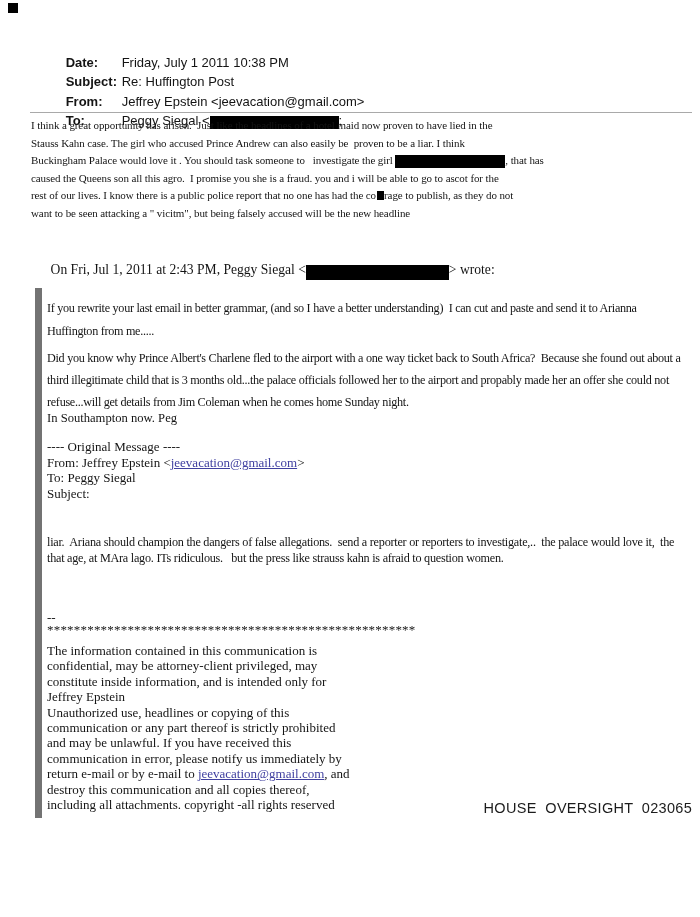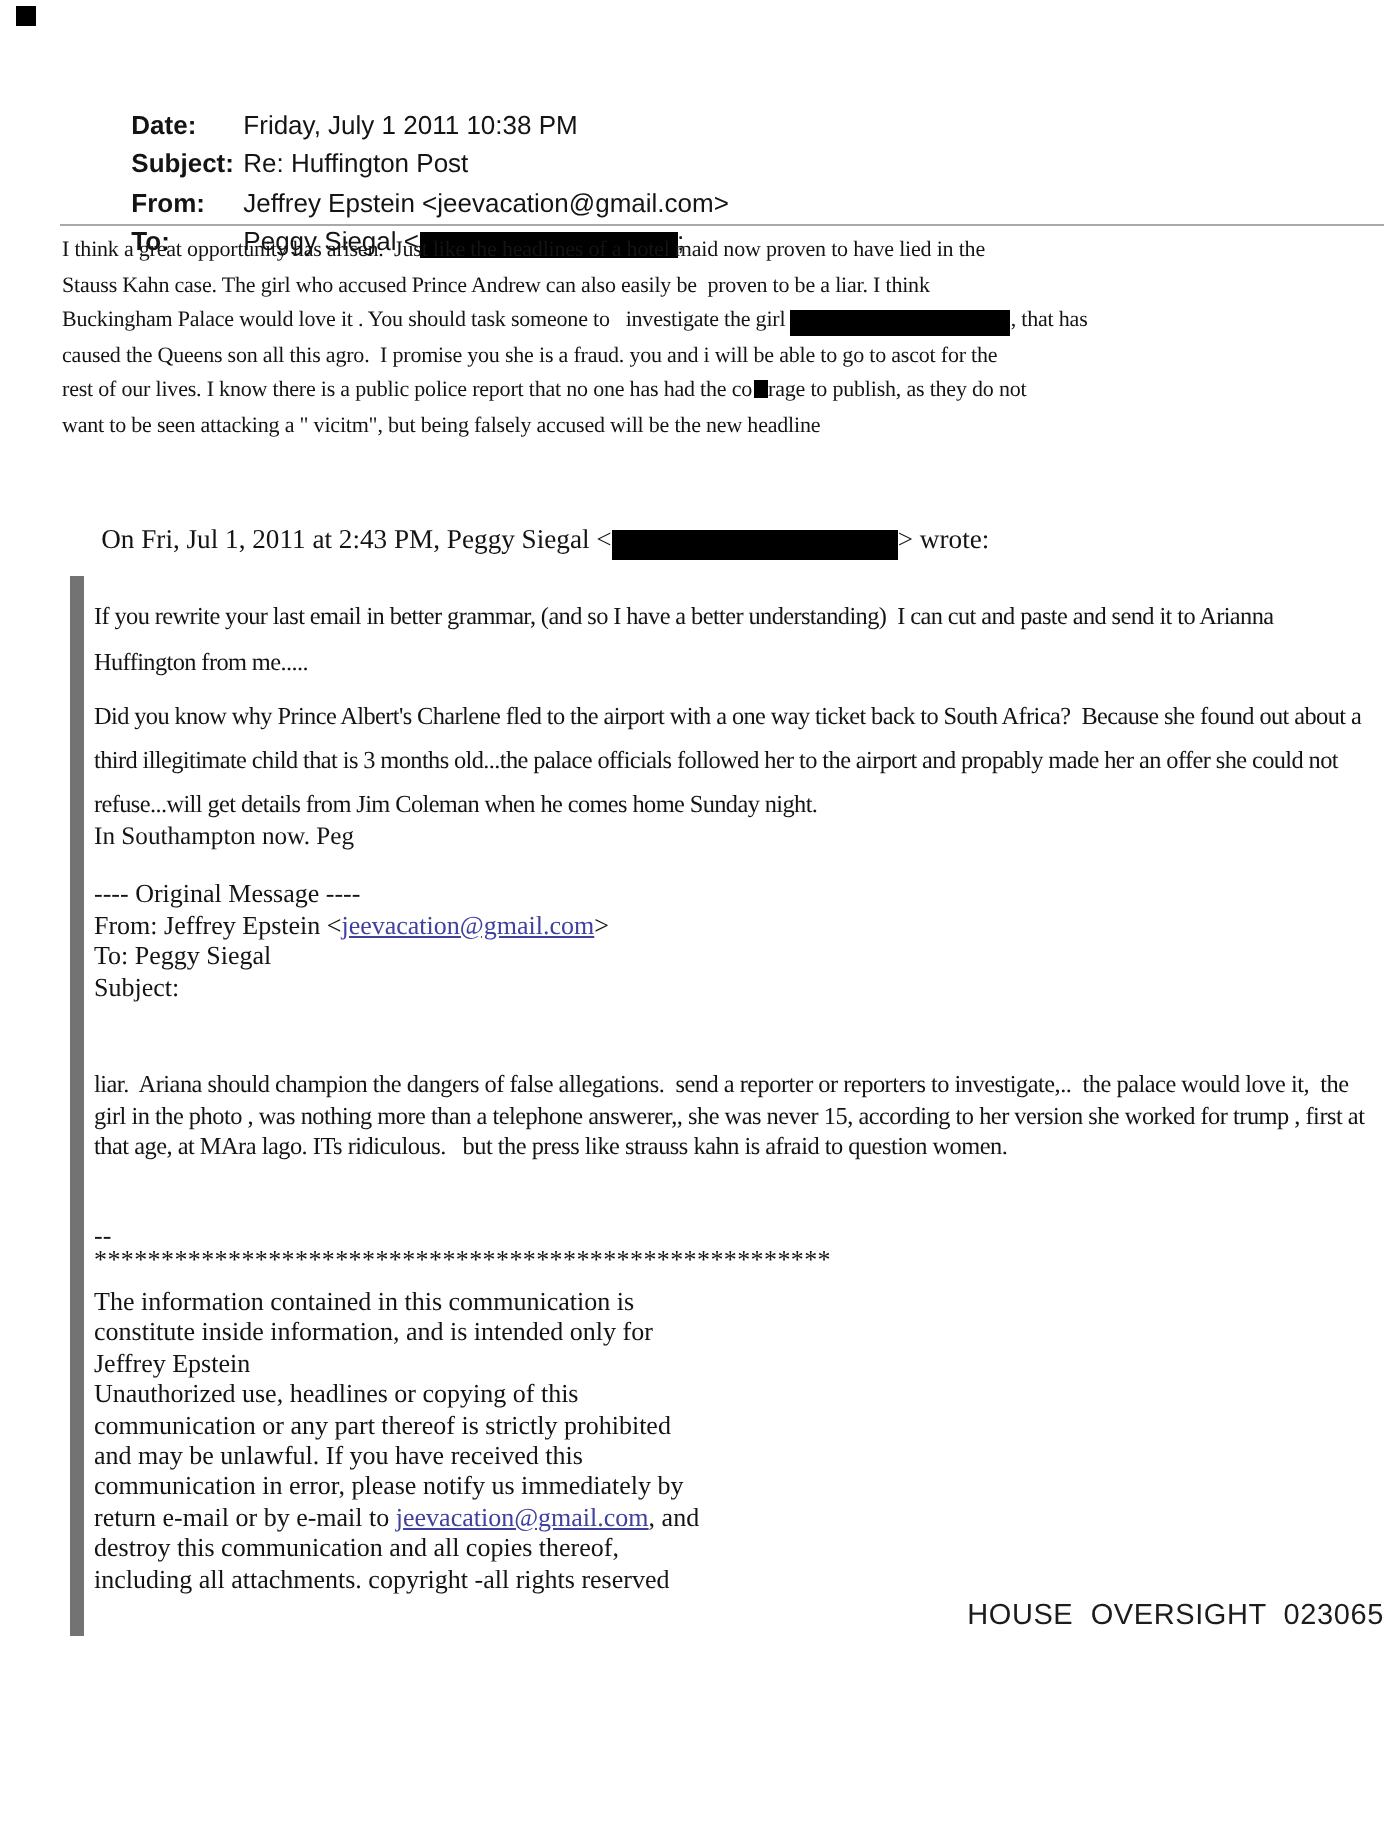--- a/index.html
+++ b/index.html
@@ -98,29 +98,29 @@
 
     <div class="qblock orig">
       <div class="ln">---- Original Message ----</div>
       <div class="ln"><span>From: Jeffrey Epstein &lt;</span><a class="maillink">jeevacation@gmail.com</a><span>&gt;</span></div>
       <div class="ln">To: Peggy Siegal</div>
       <div class="ln">Subject:</div>
     </div>
 
     <div class="qblock q4">
       <div class="ln">liar.  Ariana should champion the dangers of false allegations.  send a reporter or reporters to investigate,..  the palace would love it,  the</div>
-      <div class="ln">girl in the photo , was nothing more than a telephone answerer,, she was never 15, according to her version she worked for trump , first at</div>
       <div class="ln">that age, at MAra lago. ITs ridiculous.   but the press like strauss kahn is afraid to question women.</div>
     </div>
 
     <div class="qblock sigdash">--</div>
     <div class="qblock stars">*******************************************************</div>
 
     <div class="qblock disc">
       <div class="ln">The information contained in this communication is</div>
+      <div class="ln">confidential, may be attorney-client privileged, may</div>
       <div class="ln">constitute inside information, and is intended only for</div>
       <div class="ln">Jeffrey Epstein</div>
       <div class="ln">Unauthorized use, headlines or copying of this</div>
       <div class="ln">communication or any part thereof is strictly prohibited</div>
       <div class="ln">and may be unlawful. If you have received this</div>
       <div class="ln">communication in error, please notify us immediately by</div>
       <div class="ln"><span>return e-mail or by e-mail to </span><a class="maillink">jeevacation@gmail.com</a><span>, and</span></div>
       <div class="ln">destroy this communication and all copies thereof,</div>
       <div class="ln">including all attachments. copyright -all rights reserved</div>
     </div>

